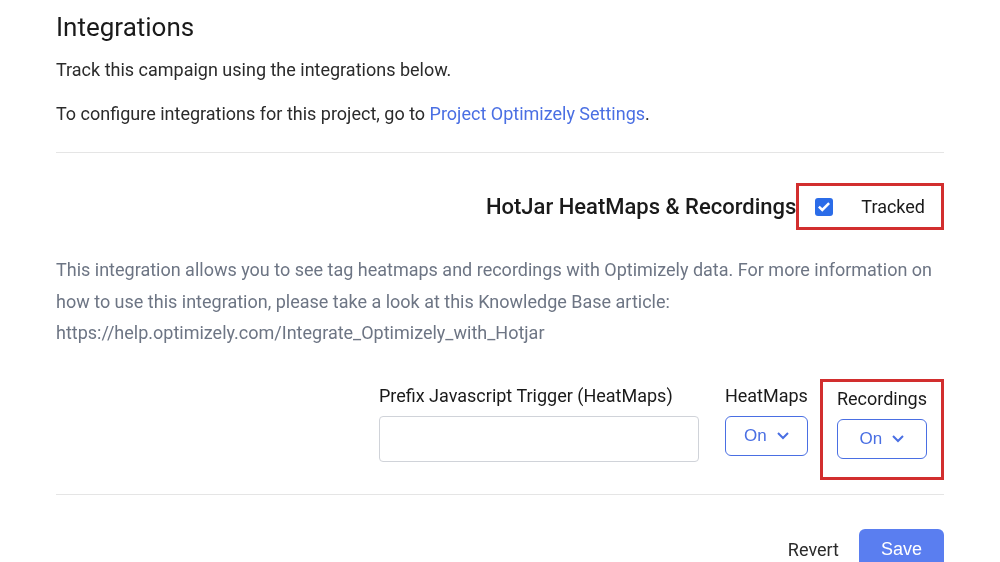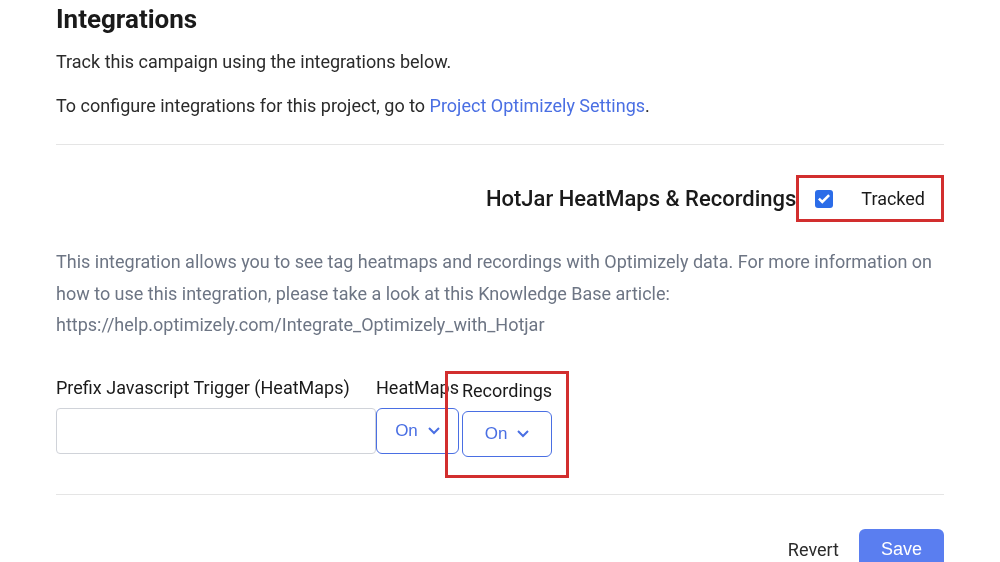--- a/index.html
+++ b/index.html
@@ -10,23 +10,23 @@
       width: 1000px;
       height: 562px;
       overflow: hidden;
       position: relative;
     }
     .container {
       padding: 0 56px;
     }
     .page-title {
       font-size: 26px;
-      font-weight: 700;
-      color: #1a1a1a;
-      margin-top: 4px;
+      font-weight: 400;
+      color: #1a1a1a;
+      margin-top: 12px;
       margin-bottom: 14px;
     }
     .subtitle {
       font-size: 18px;
       color: #2b2b2b;
       line-height: 1.5;
       margin-bottom: 20px;
     }
     .config-line {
       font-size: 18px;
@@ -83,21 +83,23 @@
     }
     .description {
       font-size: 18px;
       color: #6d7584;
       line-height: 1.75;
       margin-bottom: 36px;
       max-width: 880px;
     }
     .controls-row {
       display: flex;
+      gap: 26px;
       align-items: flex-start;
+      justify-content: flex-end;
     }
     .field-group {
       display: flex;
       flex-direction: column;
       gap: 10px;
     }
     .field-label {
       font-size: 18px;
       color: #1a1a1a;
     }
@@ -108,21 +110,21 @@
       border-radius: 4px;
       padding: 0 12px;
       font-size: 16px;
       outline: none;
     }
     .select-btn {
       display: flex;
       align-items: center;
       justify-content: center;
       gap: 10px;
-      height: 46px;
+      height: 40px;
       padding: 0 18px;
       border: 1.3px solid #4a6fe3;
       border-radius: 6px;
       background: #fff;
       color: #4a6fe3;
       font-size: 17px;
       cursor: pointer;
     }
     .select-btn svg {
       width: 12px;

